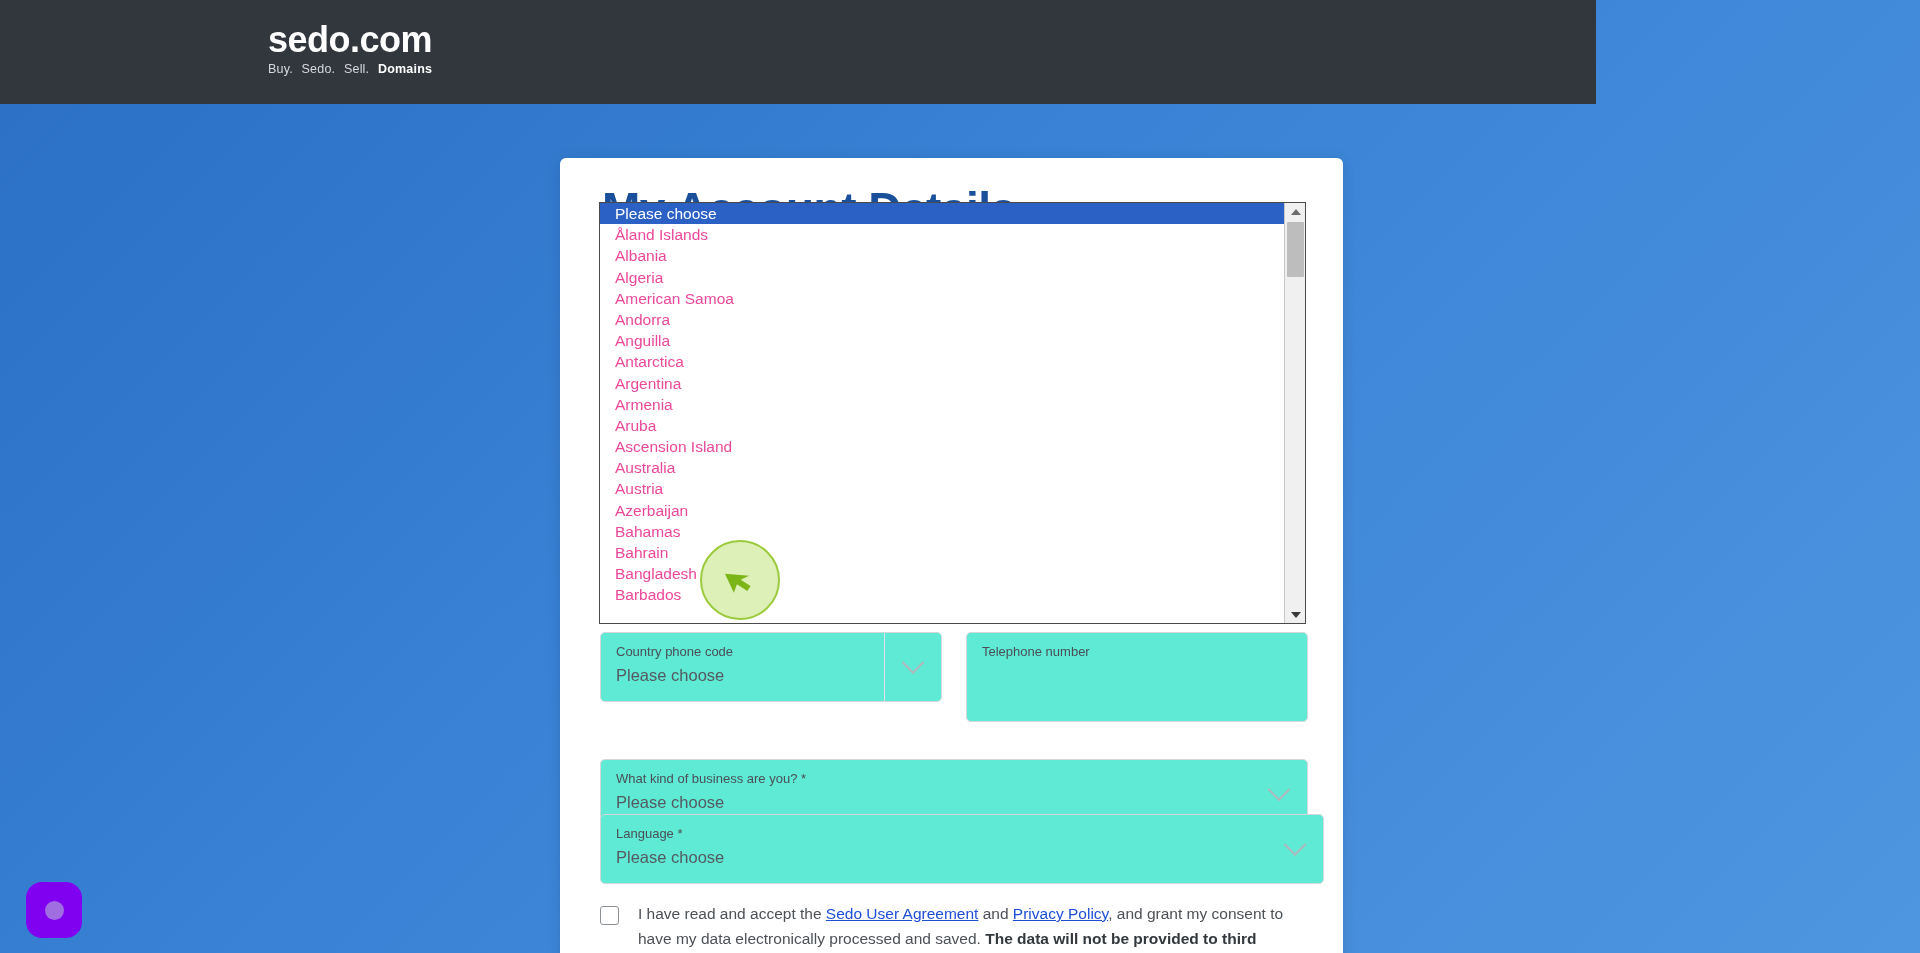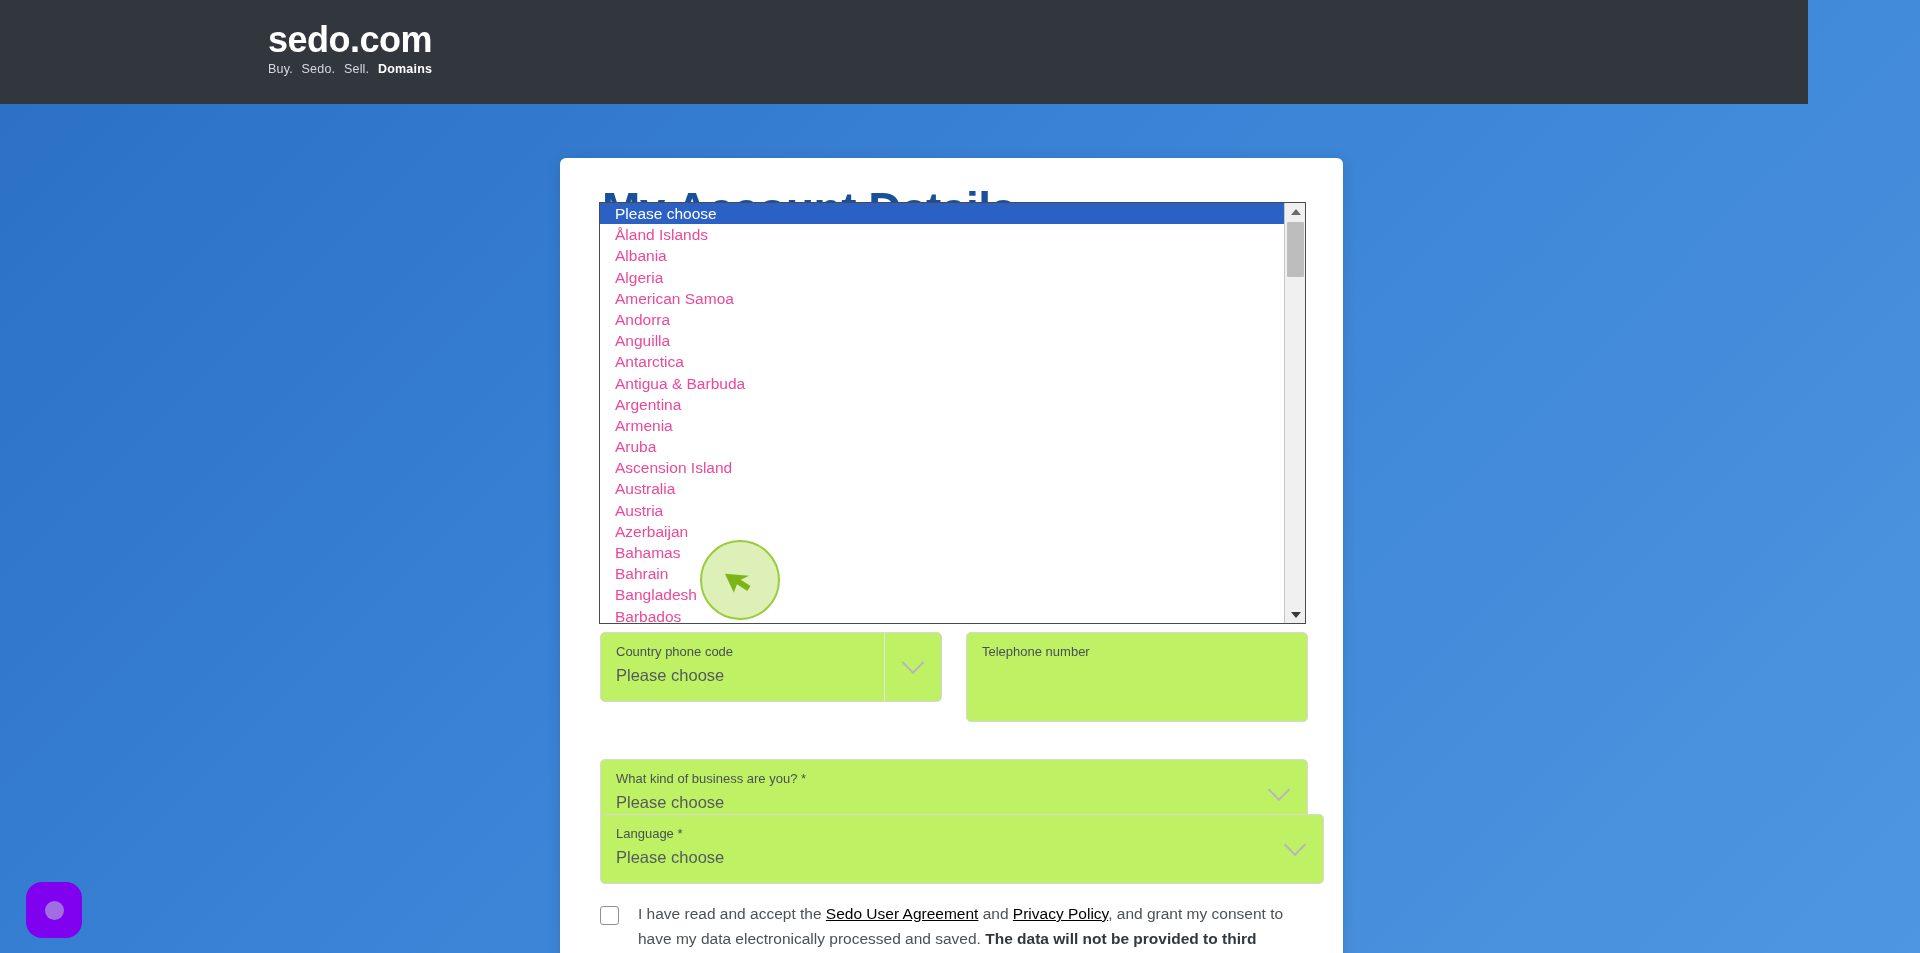--- a/index.html
+++ b/index.html
@@ -13,21 +13,21 @@
 
   body {
     background: linear-gradient(135deg, #2a6fc4 0%, #3a83d6 45%, #4f96e0 100%);
     position: relative;
   }
 
   
   .site-header {
     position: absolute;
     top: 0; left: 0;
-    width: 1808px;
+    width: 1596px;
     height: 104px;
     background: #32363d;
     z-index: 5;
   }
   .logo-wrap {
     position: absolute;
     left: 268px;
     top: 20px;
     user-select: none;
   }
@@ -164,21 +164,21 @@
     z-index: 90;
     display: flex;
     align-items: center;
     justify-content: center;
   }
   .cursor-marker svg { display: block; }
 
   
   .field {
     position: absolute;
-    background: #bef264;
+    background: #5eead4;
     border: 1px solid #d5d7da;
     border-radius: 5px;
     z-index: 20;
   }
   .field-label {
     position: absolute;
     left: 15px;
     top: 11px;
     font-size: 13px;
     color: #4b4f55;
@@ -239,21 +239,21 @@
     background: #ffffff;
   }
   .consent-text {
     margin-left: 19px;
     font-size: 15.5px;
     line-height: 25px;
     color: #4c5157;
     font-family: "Liberation Sans", sans-serif;
   }
   .consent-text a {
-    color: #000000;
+    color: #1d4ed8;
     text-decoration: underline;
   }
   .consent-text b { font-weight: bold; color: #33383d; }
 
   
   .chat-widget {
     position: absolute;
     left: 26px;
     bottom: 15px;
     width: 56px;
@@ -299,21 +299,20 @@
 <div class="select-popup">
   <div class="opt-list">
     <div class="opt selected">Please choose</div>
     <div class="opt">Åland Islands</div>
     <div class="opt">Albania</div>
     <div class="opt">Algeria</div>
     <div class="opt">American Samoa</div>
     <div class="opt">Andorra</div>
     <div class="opt">Anguilla</div>
     <div class="opt">Antarctica</div>
-    <div class="opt">Antigua &amp; Barbuda</div>
     <div class="opt">Argentina</div>
     <div class="opt">Armenia</div>
     <div class="opt">Aruba</div>
     <div class="opt">Ascension Island</div>
     <div class="opt">Australia</div>
     <div class="opt">Austria</div>
     <div class="opt">Azerbaijan</div>
     <div class="opt">Bahamas</div>
     <div class="opt">Bahrain</div>
     <div class="opt">Bangladesh</div>

